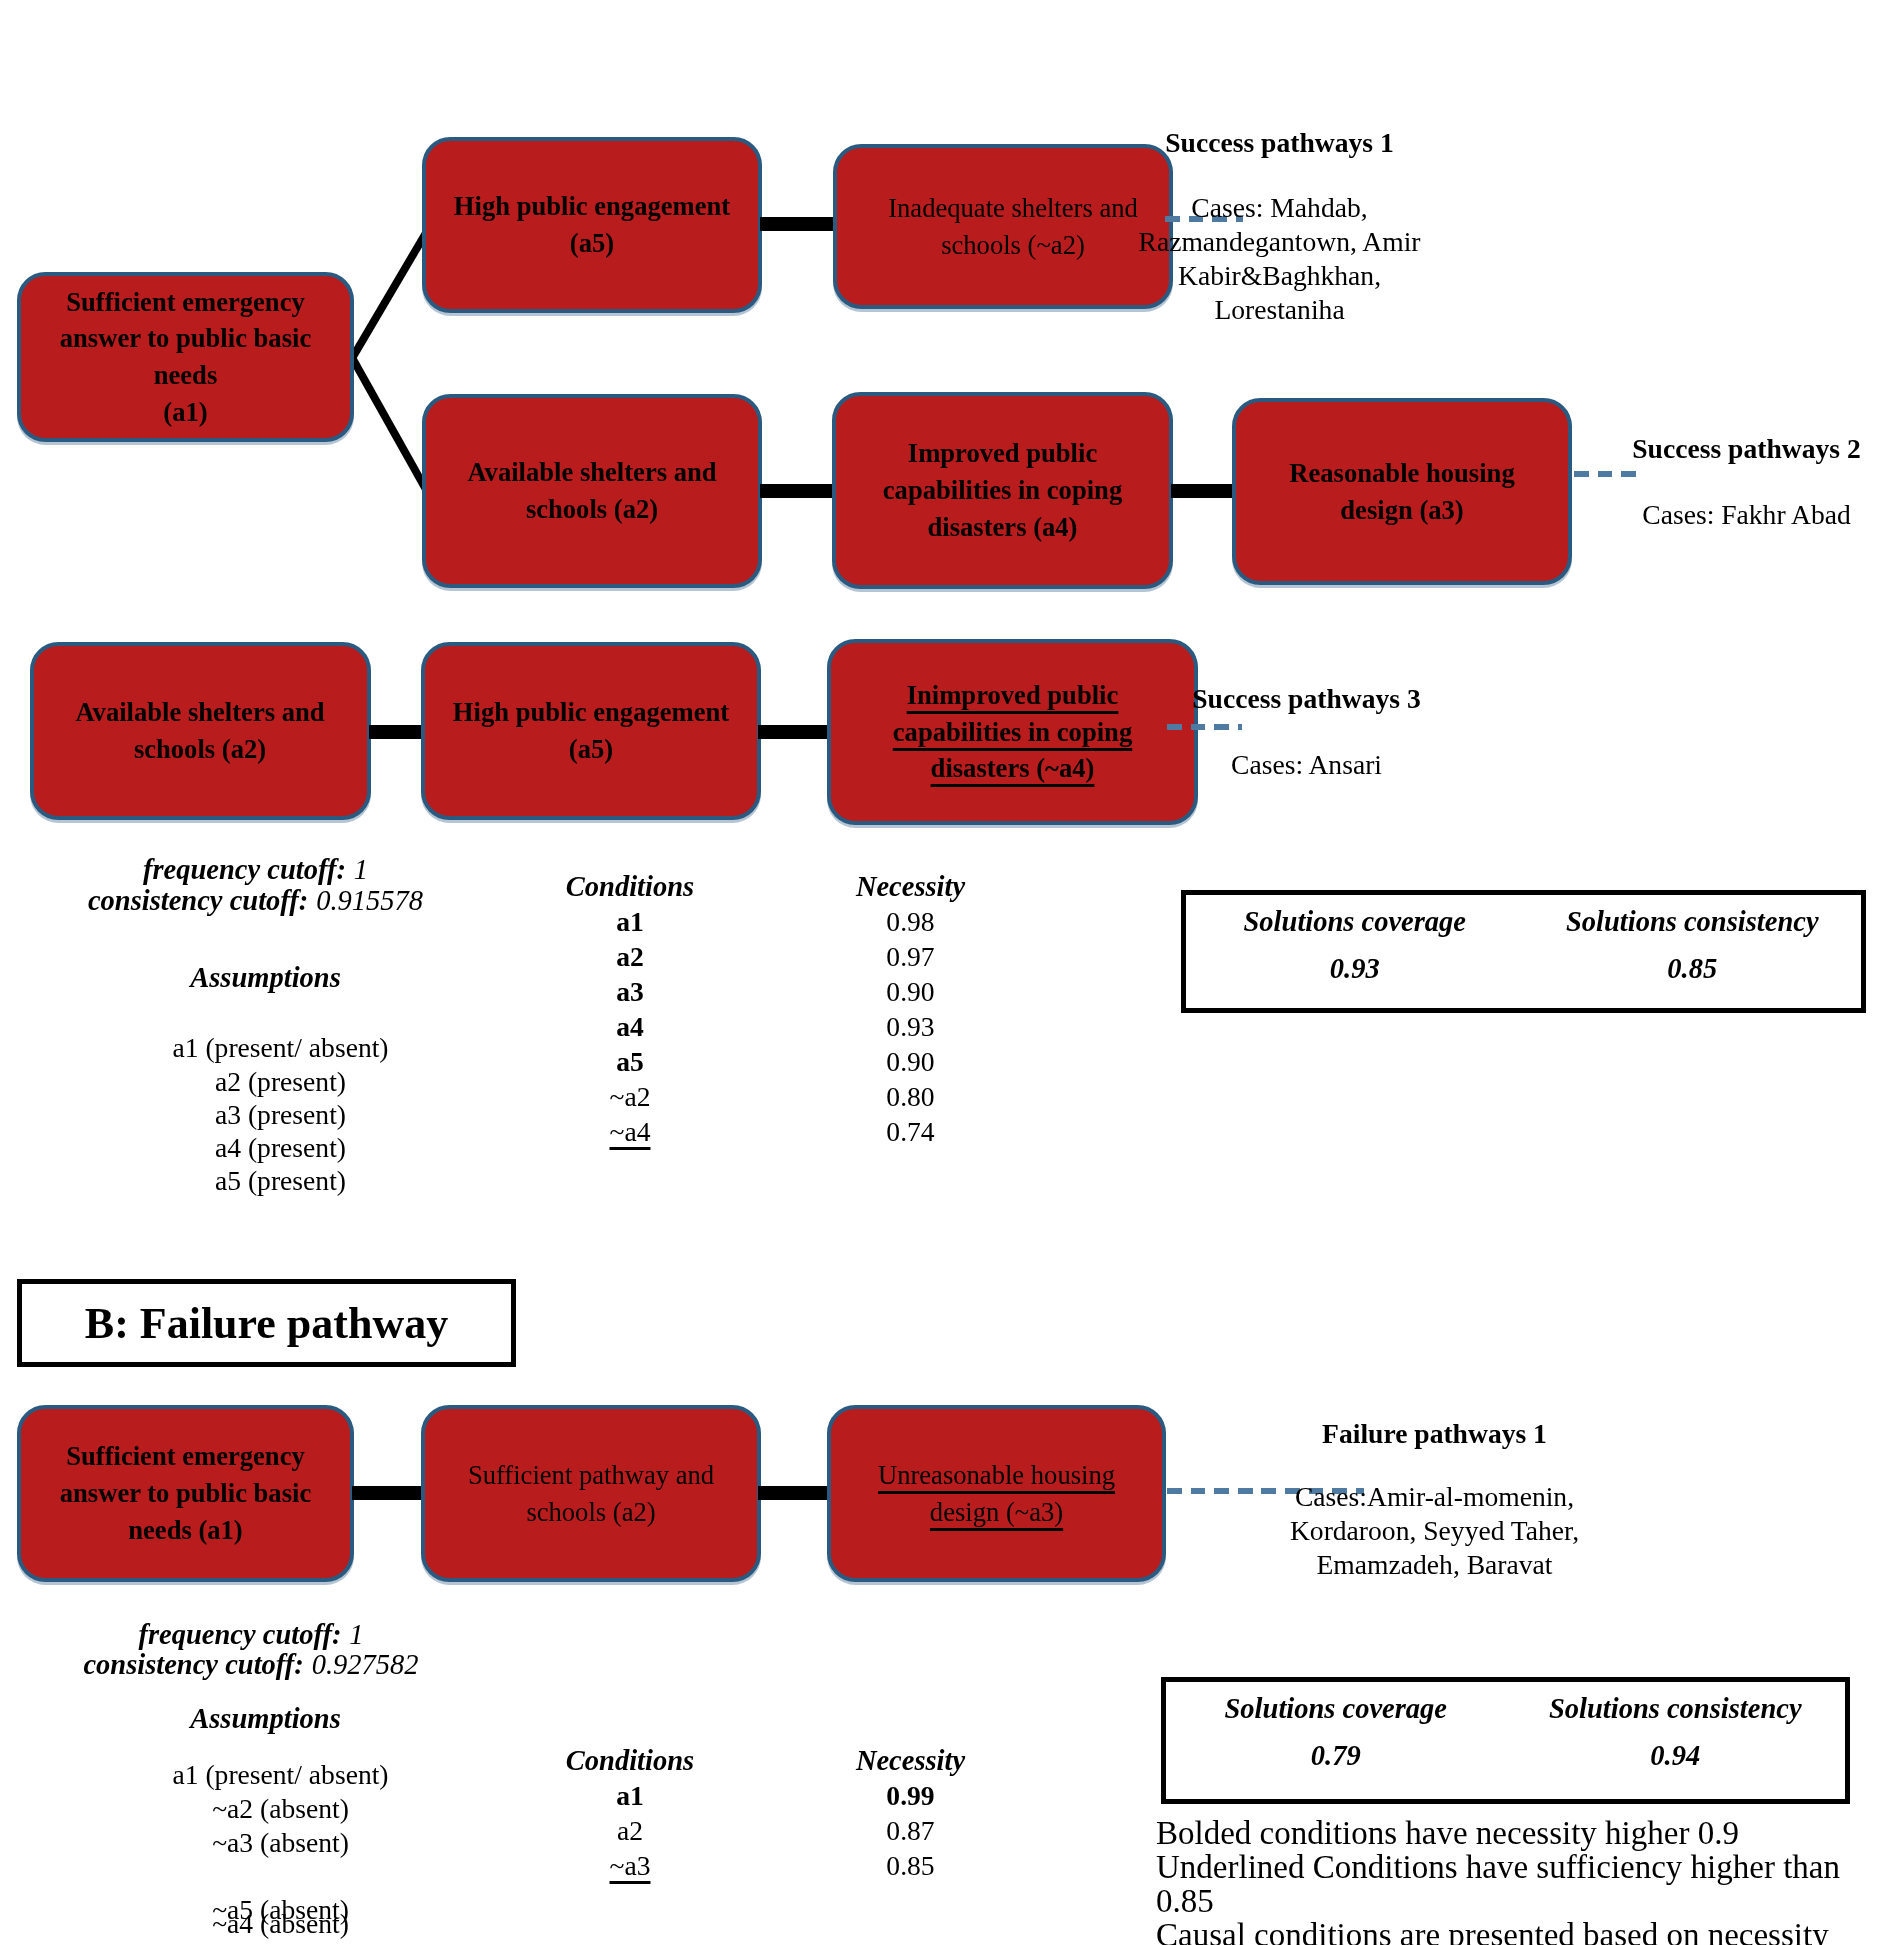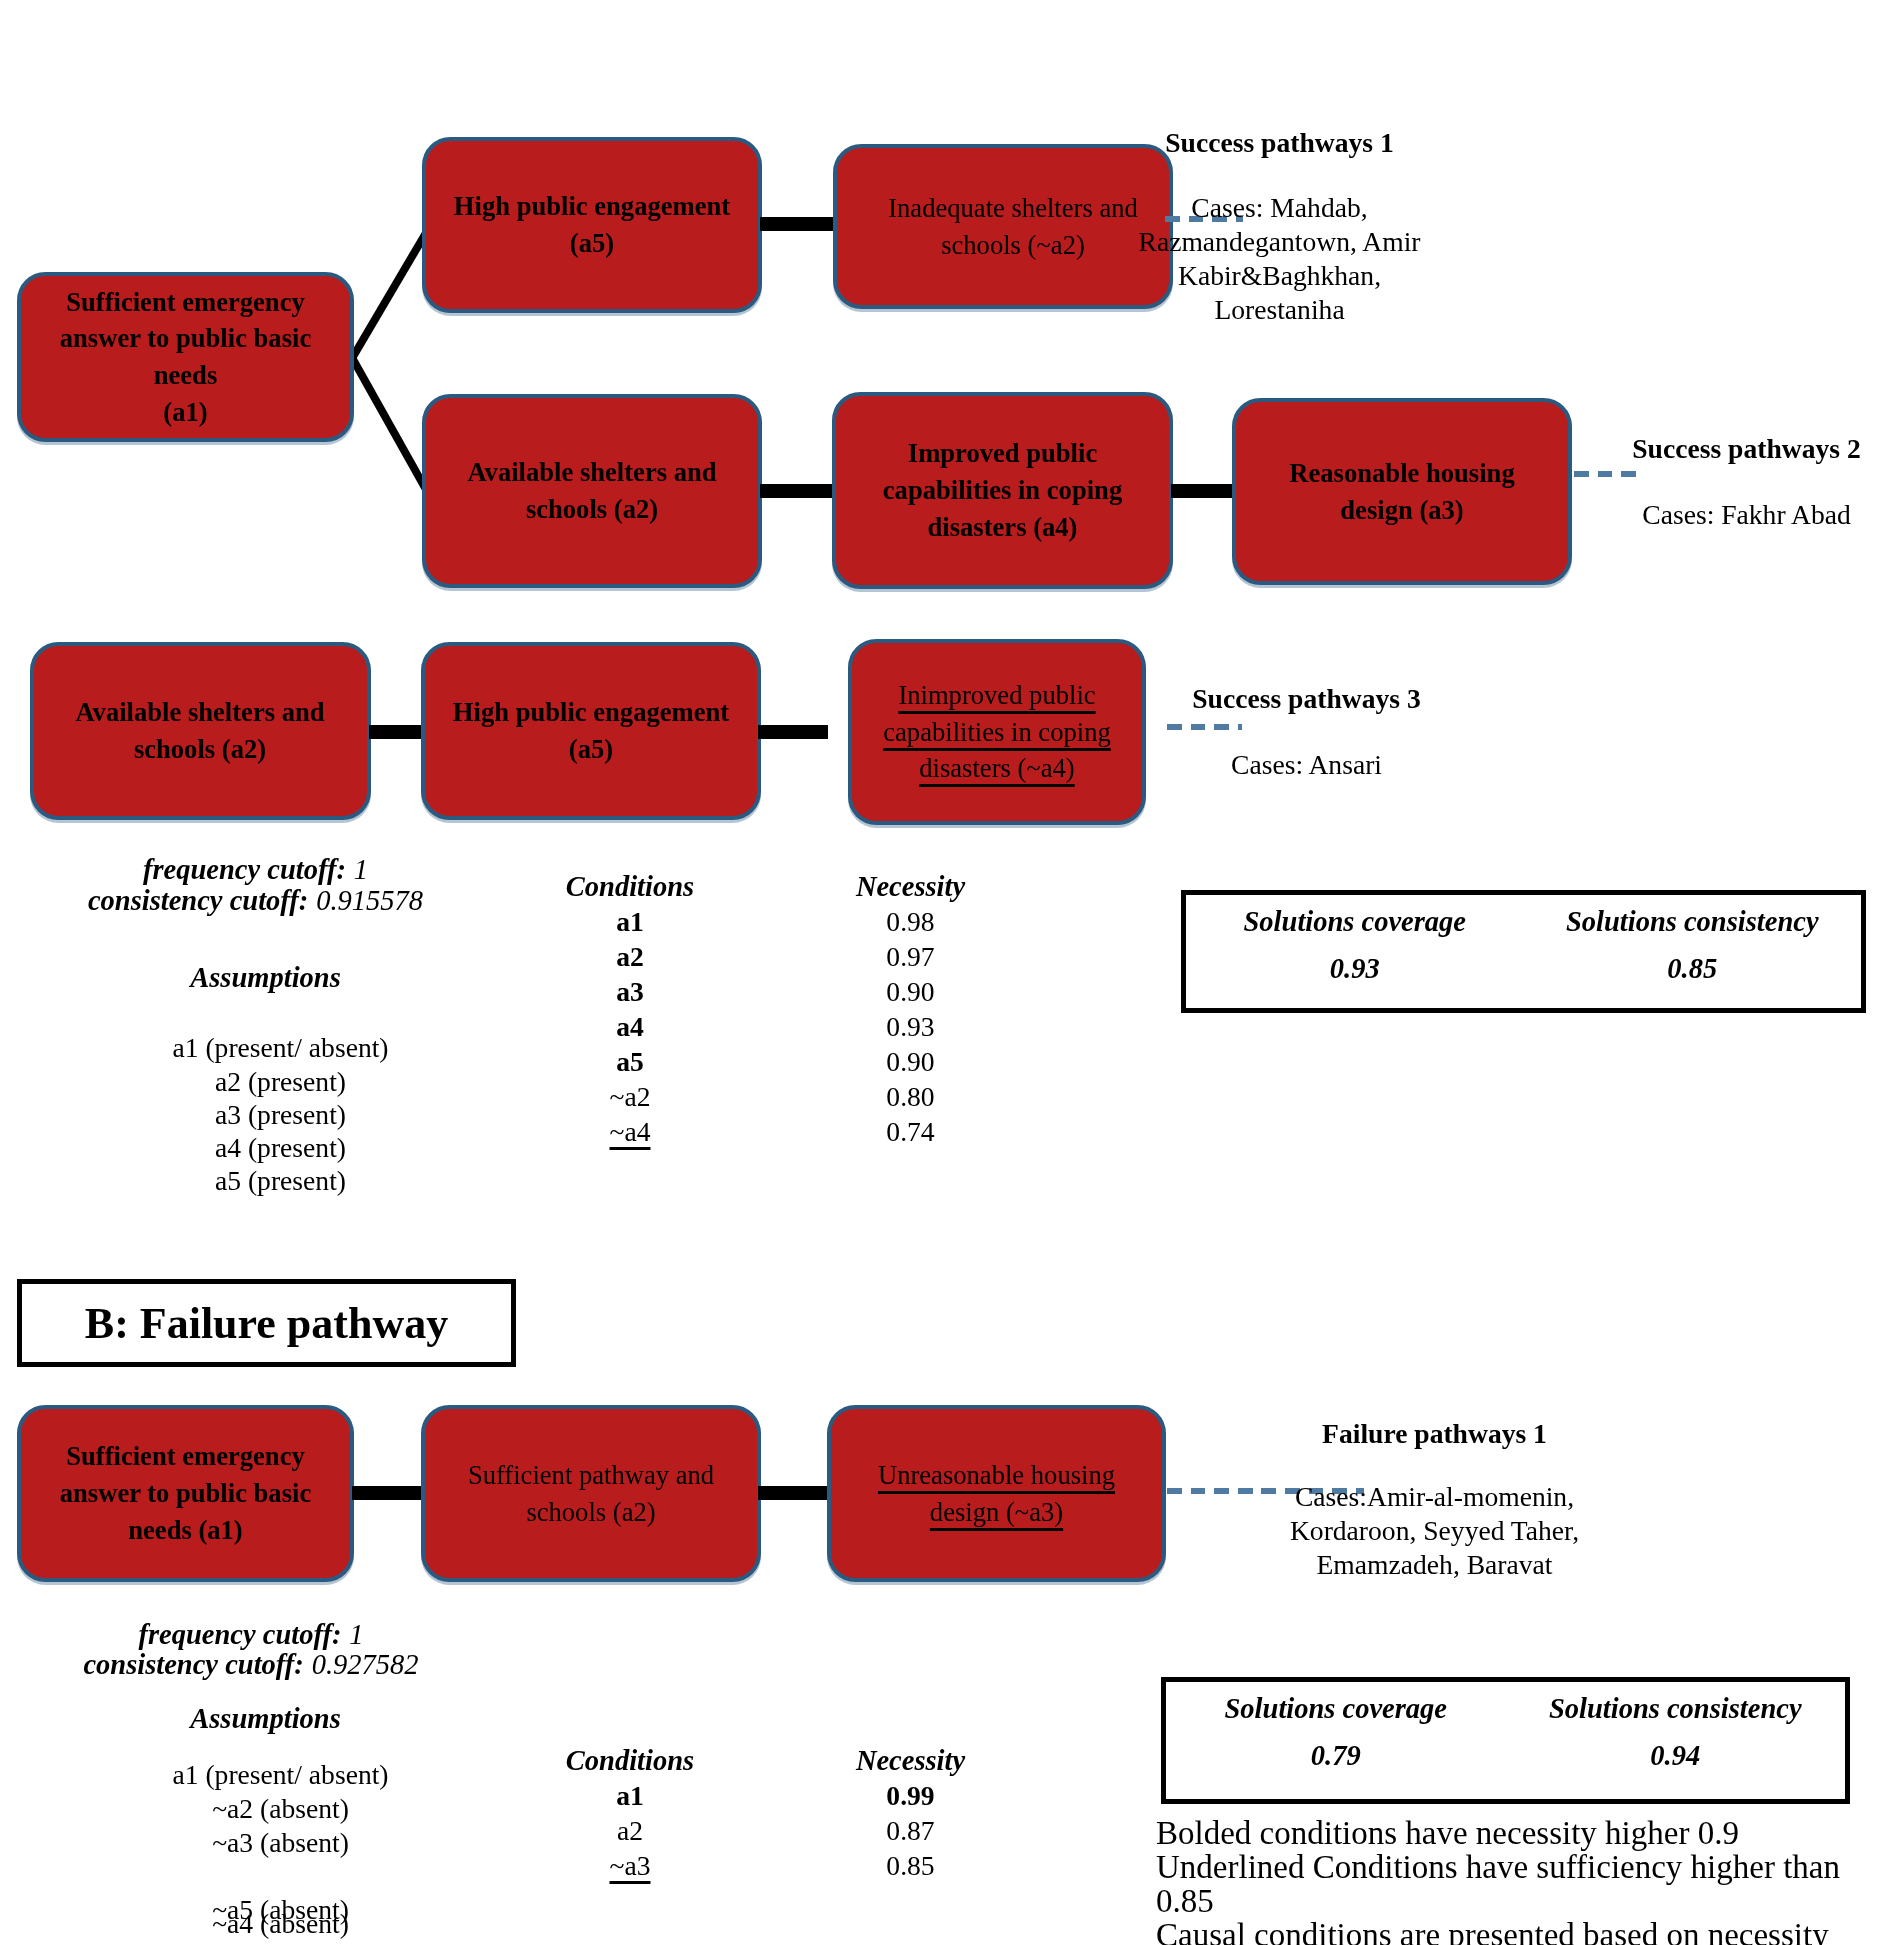--- a/index.html
+++ b/index.html
@@ -89,21 +89,21 @@
   <div class="node bold" style="left:1232px;top:398px;width:340px;height:187px;">Reasonable housing
 design (a3)</div>
   <div class="dash" style="left:1574px;top:471px;width:71px;"></div>
 
   <div class="node bold" style="left:29.5px;top:642px;width:341px;height:178px;">Available shelters and
 schools (a2)</div>
   <div class="hbar" style="left:369px;top:725px;width:54px;"></div>
   <div class="node bold" style="left:421px;top:642px;width:340px;height:178px;">High public engagement
 (a5)</div>
   <div class="hbar" style="left:758px;top:725px;width:70px;"></div>
-  <div class="node underline" style="left:848px;top:639px;width:298px;height:186px;">Inimproved public
+  <div class="node underline" style="left:827px;top:639px;width:371px;height:186px;font-weight:bold;">Inimproved public
 capabilities in coping
 disasters (~a4)</div>
   <div class="dash" style="left:1167px;top:724px;width:75px;"></div>
 
   <div class="tblock pathway-title" style="left:1127px;top:126px;width:305px;">Success pathways 1</div>
   <div class="tblock cases" style="left:1127px;top:191px;width:305px;">Cases: Mahdab,
 Razmandegantown, Amir
 Kabir&amp;Baghkhan,
 Lorestaniha</div>
 

